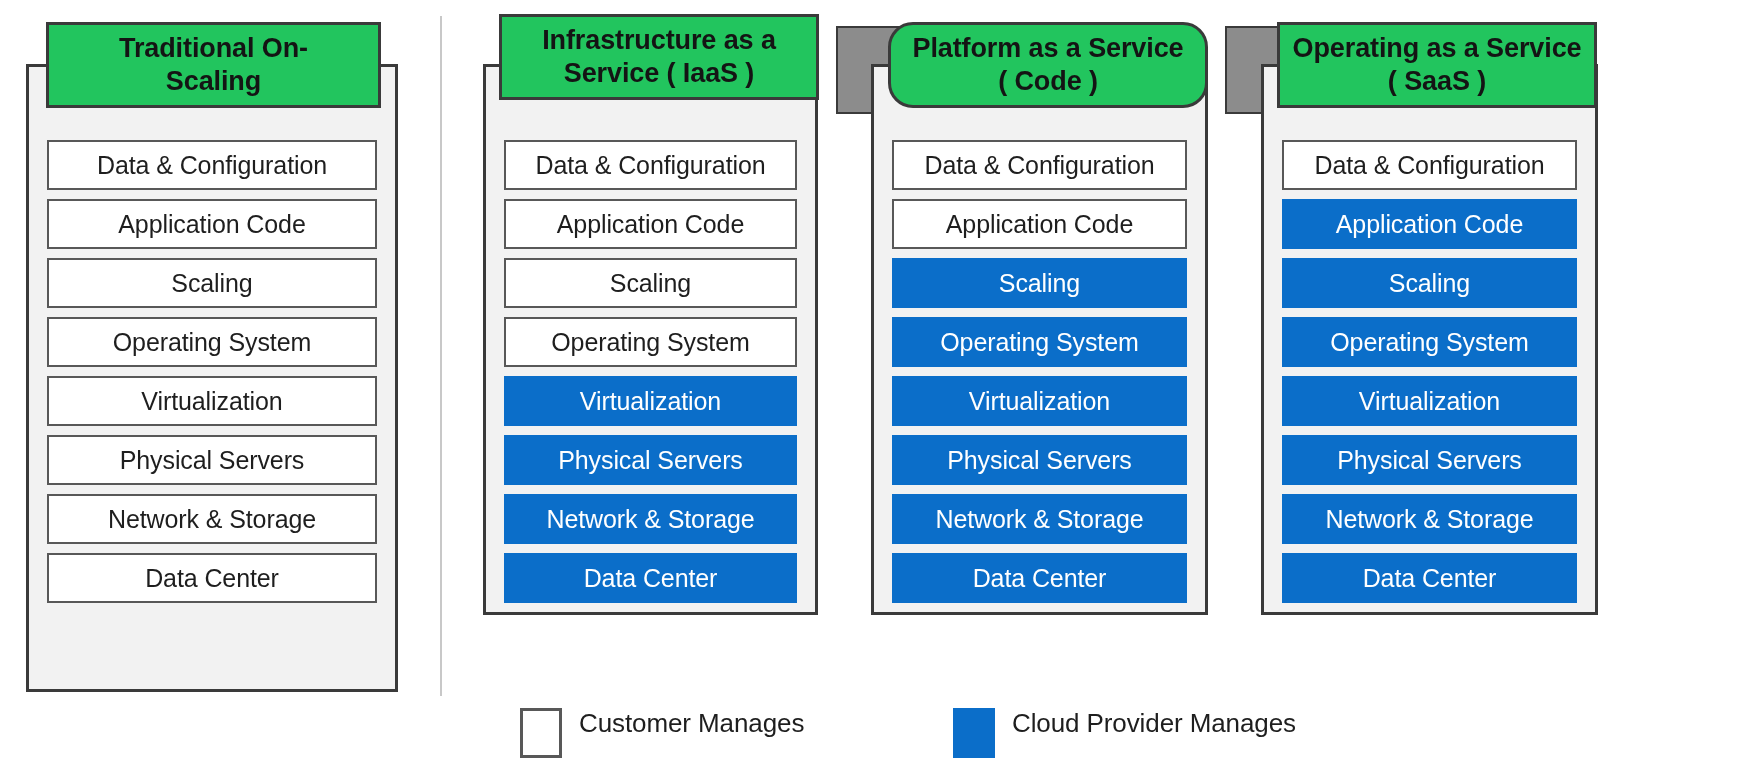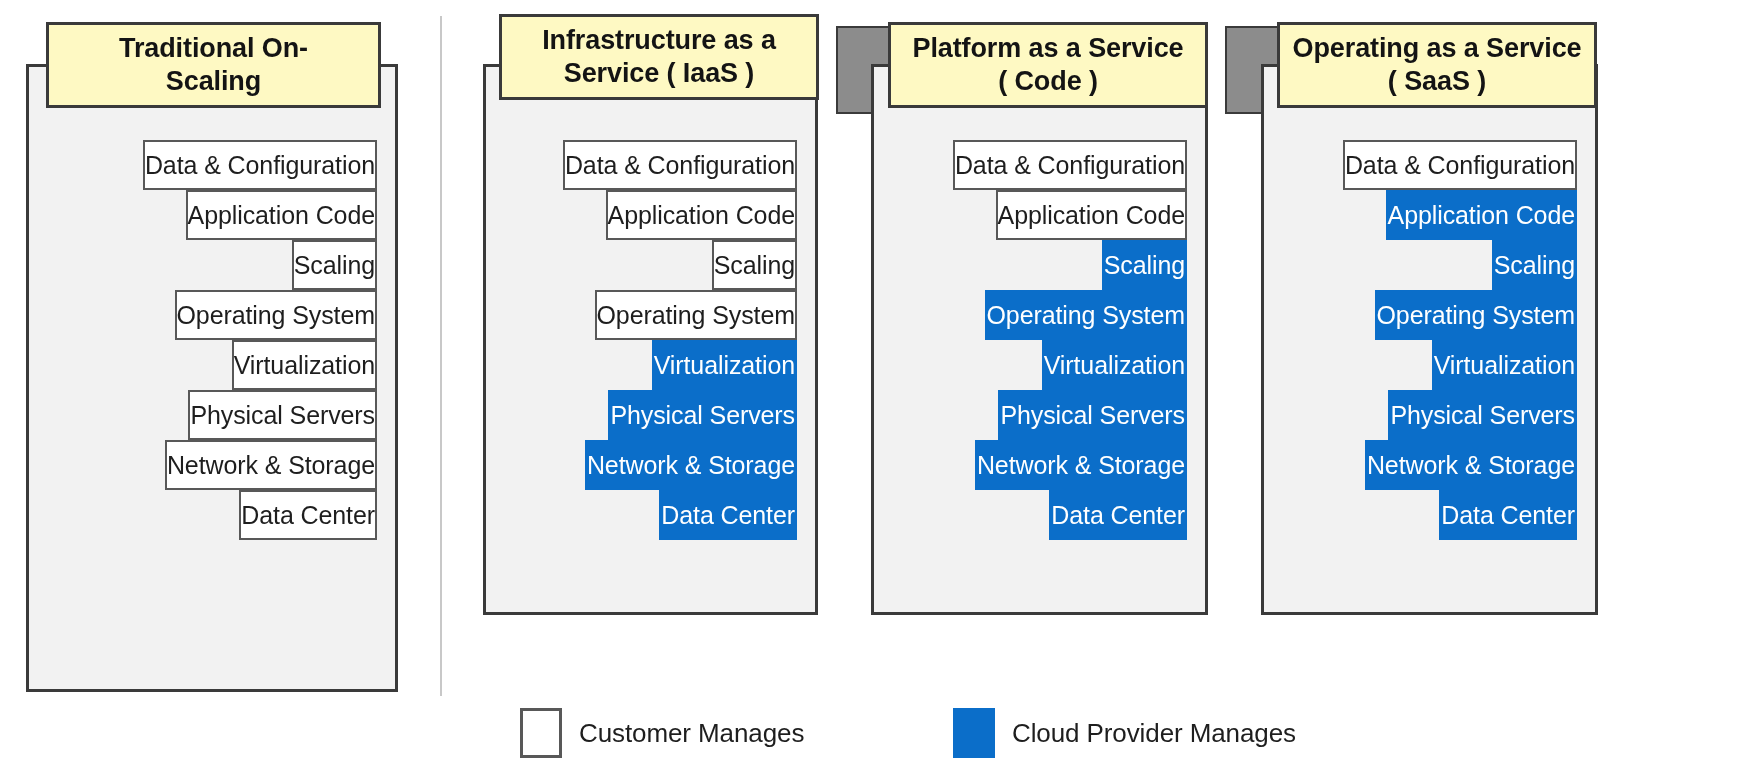--- a/index.html
+++ b/index.html
@@ -44,44 +44,43 @@
   .column {
     position: absolute;
     box-sizing: border-box;
     background: #f2f2f2;
     border: 3px solid #3a3a3a;
   }
 
   .col-header {
     position: absolute;
     box-sizing: border-box;
-    background: #fef9c3;
+    background: #22c55e;
     border: 3px solid #3a3a3a;
     display: flex;
     align-items: center;
     justify-content: center;
     text-align: center;
     font-weight: bold;
     font-size: 27px;
     line-height: 1.22;
     color: #141414;
     letter-spacing: -0.1px;
     z-index: 5;
   }
 
   .rows {
     position: absolute;
     left: 0;
     right: 0;
     display: flex;
     flex-direction: column;
-    gap: 0;
+    gap: 9px;
     box-sizing: border-box;
     padding: 0 18px;
-    align-items: flex-end;
   }
 
   .layer-row {
     box-sizing: border-box;
     height: 50px;
     display: flex;
     align-items: center;
     justify-content: center;
     text-align: center;
     font-size: 25px;
@@ -104,21 +103,20 @@
   .legend {
     position: absolute;
     left: 0;
     top: 700px;
     width: 1749px;
     height: 70px;
   }
   .legend-item {
     position: absolute;
     display: flex;
-    align-items: center;
     gap: 17px;
   }
   .legend-swatch {
     width: 42px;
     height: 50px;
     box-sizing: border-box;
   }
   .legend-swatch.customer {
     background: #ffffff;
     border: 3px solid #585858;
@@ -179,21 +177,21 @@
           <div class="layer-row customer">Data &amp; Configuration</div>
           <div class="layer-row customer">Application Code</div>
           <div class="layer-row provider">Scaling</div>
           <div class="layer-row provider">Operating System</div>
           <div class="layer-row provider">Virtualization</div>
           <div class="layer-row provider">Physical Servers</div>
           <div class="layer-row provider">Network &amp; Storage</div>
           <div class="layer-row provider">Data Center</div>
         </div>
       </div>
-      <div class="col-header" style="left: 888px; top: 22px; width: 320px; height: 86px;">
+      <div class="col-header" style="left: 888px; top: 22px; width: 320px; height: 86px; border-radius: 25px;">
         <div><span>Platform as a Service</span><br><span>( Code )</span></div>
       </div>
       <div class="column" style="left: 1261px; top: 64px; width: 337px; height: 551px;">
         <div class="rows" style="top: 73px;">
           <div class="layer-row customer">Data &amp; Configuration</div>
           <div class="layer-row provider">Application Code</div>
           <div class="layer-row provider">Scaling</div>
           <div class="layer-row provider">Operating System</div>
           <div class="layer-row provider">Virtualization</div>
           <div class="layer-row provider">Physical Servers</div>

